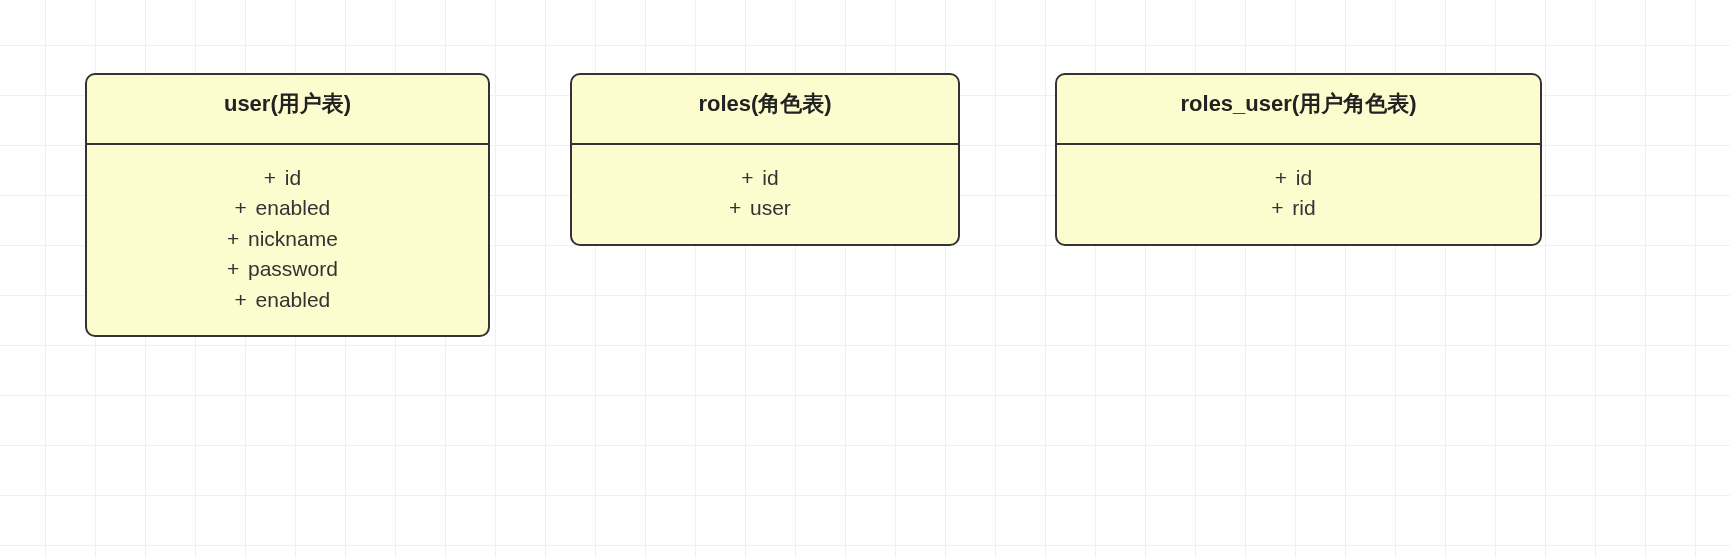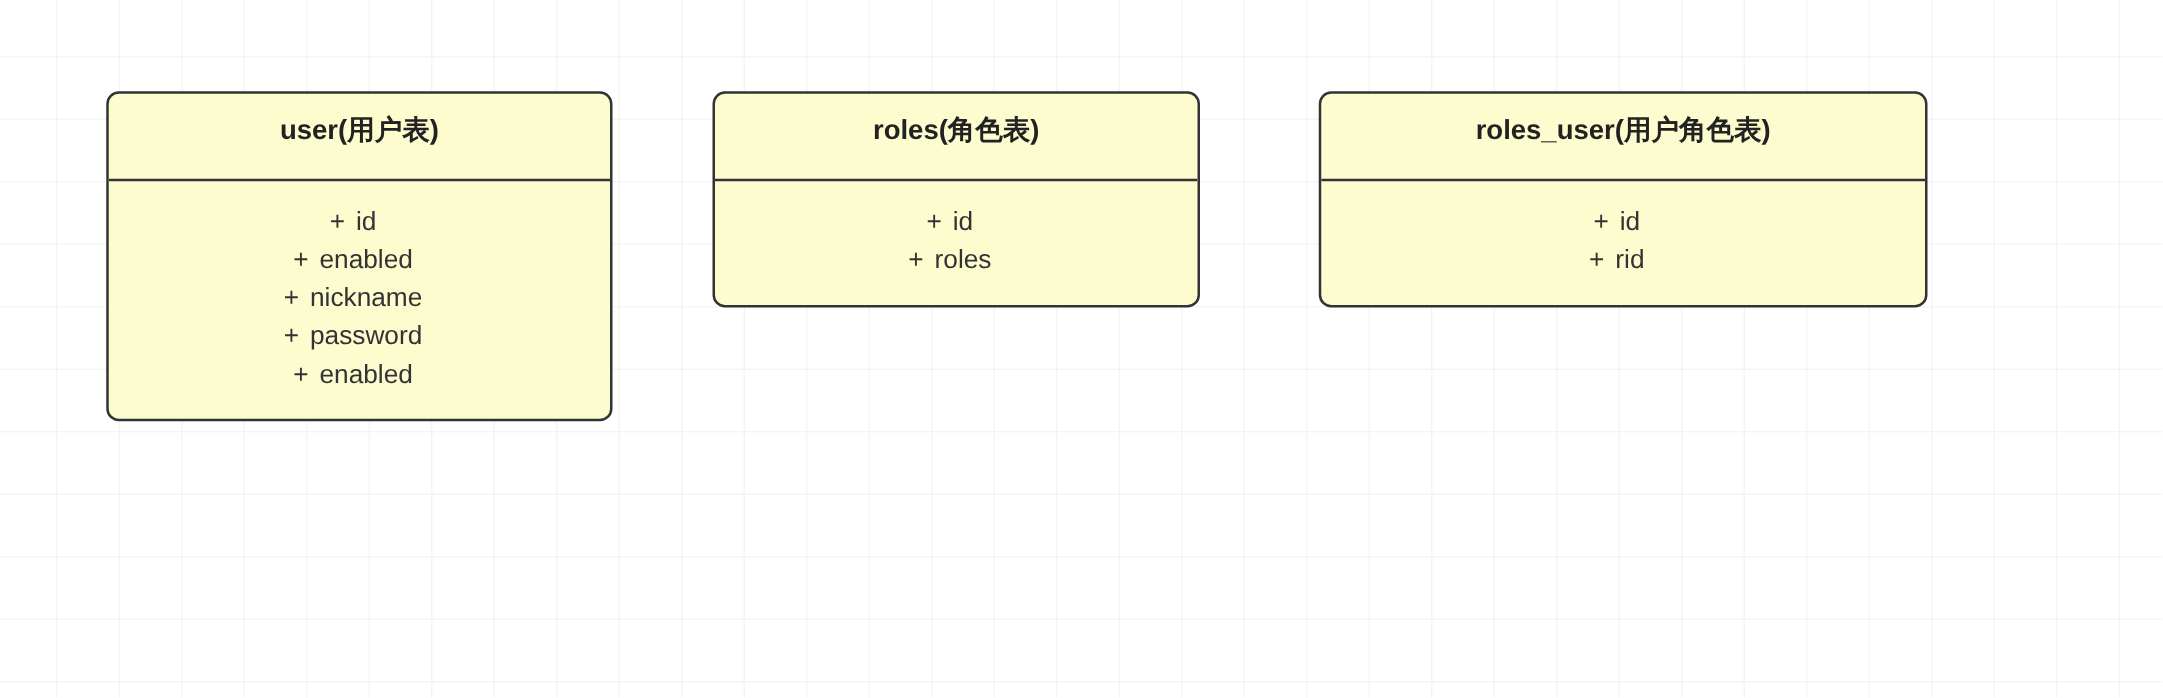--- a/index.html
+++ b/index.html
@@ -74,21 +74,21 @@
     <div class="field-row"><span class="field-prefix">+</span> <span>nickname</span></div>
     <div class="field-row"><span class="field-prefix">+</span> <span>password</span></div>
     <div class="field-row"><span class="field-prefix">+</span> <span>enabled</span></div>
   </div>
 </div>
 
 <div class="entity-box box-roles">
   <div class="entity-title">roles(角色表)</div>
   <div class="entity-body">
     <div class="field-row"><span class="field-prefix">+</span> <span>id</span></div>
-    <div class="field-row"><span class="field-prefix">+</span> <span>roles</span></div>
+    <div class="field-row"><span class="field-prefix">+</span> <span>user</span></div>
   </div>
 </div>
 
 <div class="entity-box box-roles-user">
   <div class="entity-title">roles_user(用户角色表)</div>
   <div class="entity-body">
     <div class="field-row"><span class="field-prefix">+</span> <span>id</span></div>
     <div class="field-row"><span class="field-prefix">+</span> <span>rid</span></div>
   </div>
 </div>

